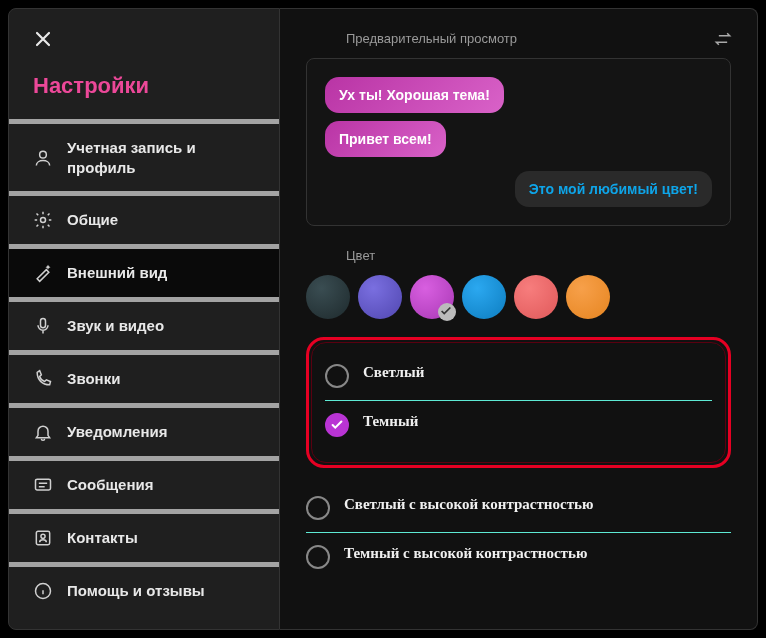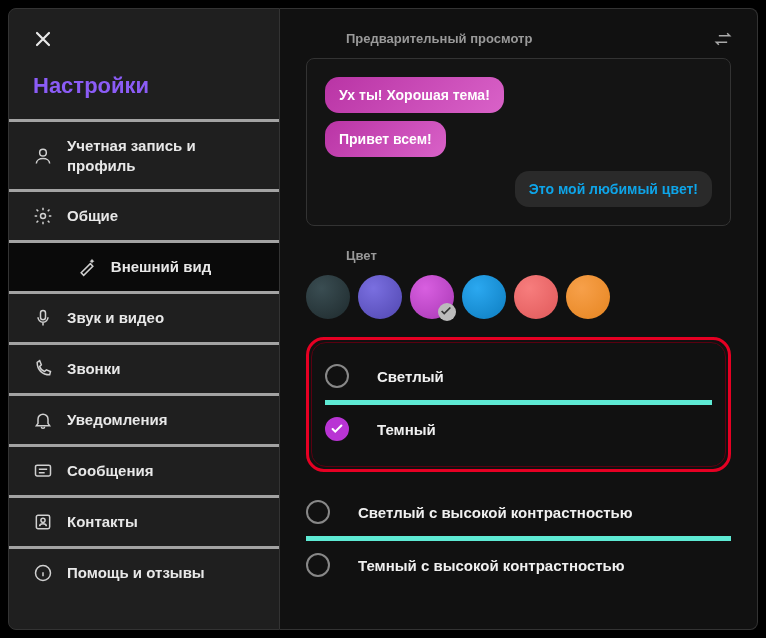--- a/index.html
+++ b/index.html
@@ -1,46 +1,46 @@
 <!DOCTYPE html>
 <html><head>
 <meta charset="utf-8">
 <style>
 * { margin: 0; padding: 0; box-sizing: border-box; }
 body { font-family: -apple-system, BlinkMacSystemFont, "Segoe UI", sans-serif; background: #000; width: 766px; height: 638px; overflow: hidden; }
 .app { display: flex; width: 100%; height: 100%; background: #000; padding: 8px; }
 .sidebar { width: 272px; background: #1f1f1f; border: 1px solid #333; border-radius: 8px 0 0 8px; padding: 20px 0; overflow: hidden; }
 .close-btn { margin-left: 24px; margin-bottom: 20px; cursor: pointer; }
 .close-btn svg { width: 20px; height: 20px; }
-.title { color: #8b5cf6; font-size: 22px; font-weight: 700; margin: 0 24px 20px 24px; }
-.nav-item { display: flex; align-items: center; padding: 14px 24px; cursor: pointer; border-top: 3px solid #a3a3a3; gap: 14px; }
+.title { color: #ec4899; font-size: 22px; font-weight: 700; margin: 0 24px 20px 24px; }
+.nav-item { display: flex; align-items: center; padding: 14px 24px; cursor: pointer; border-top: 5px solid #a3a3a3; gap: 14px; }
 .nav-item:first-of-type { border-top: none; }
-.nav-item.active { background: #0a0a0a; justify-content: center; }
+.nav-item.active { background: #0a0a0a; }
 .nav-item .icon { width: 20px; height: 20px; flex-shrink: 0; display: flex; align-items: center; justify-content: center; }
 .nav-item .label { color: #e8e8e8; font-size: 15px; font-weight: 600; line-height: 1.3; }
 .nav-item:first-of-type .label { font-weight: 600; }
 .main { flex: 1; background: #111; border: 1px solid #333; border-left: none; border-radius: 0 8px 8px 0; padding: 22px 26px; position: relative; overflow-y: auto; }
 .main::-webkit-scrollbar { width: 6px; }
 .main::-webkit-scrollbar-thumb { background: #444; border-radius: 3px; }
 .switcher { position: absolute; top: 20px; right: 24px; cursor: pointer; }
-.section-label { color: #9a9a9a; font-size: 13px; font-weight: 700; margin-bottom: 12px; padding-left: 40px; }
+.section-label { color: #9a9a9a; font-size: 13px; font-weight: 400; margin-bottom: 12px; padding-left: 40px; }
 .preview-box { background: #141414; border: 1px solid #333; border-radius: 8px; padding: 18px; margin-bottom: 22px; }
 .bubble-left { display: inline-block; color: #fff; padding: 10px 14px; border-radius: 14px; font-size: 14px; font-weight: 600; margin-bottom: 8px; background: linear-gradient(135deg, #b934a5, #d962c8); }
 .bubble-left:nth-child(2) { background: linear-gradient(135deg, #c23cad, #e56fd3); }
 .bubble-row { display: flex; align-items: flex-end; }
 .bubble-right-wrap { display: flex; justify-content: flex-end; margin-top: 6px; }
 .bubble-right { background: #2a2a2a; color: #0ea5e9; padding: 10px 14px; border-radius: 14px; font-size: 14px; font-weight: 600; }
 .swatches { display: flex; gap: 8px; margin-bottom: 18px; }
 .swatch { width: 44px; height: 44px; border-radius: 50%; cursor: pointer; position: relative; }
 .swatch.selected::after { content: ""; position: absolute; bottom: -2px; right: -2px; width: 18px; height: 18px; border-radius: 50%; background: #bbb; display: flex; align-items: center; justify-content: center; }
 .swatch .check { position: absolute; bottom: 1px; right: 1px; z-index: 2; }
 .modes-box { border: 3px solid #e60023; border-radius: 18px; padding: 12px 16px 16px 16px; margin-bottom: 16px; position: relative; }
 .modes-box::before { content: ""; position: absolute; inset: 2px; border: 1px solid #5a0010; border-radius: 15px; pointer-events: none; }
-.radio-row { display: flex; align-items: center; gap: 28px; padding: 12px 0; cursor: pointer; }
-.radio-row + .radio-row { border-top: 5px solid #5eead4; }
+.radio-row { display: flex; gap: 14px; padding: 12px 0; cursor: pointer; font-family: Liberation Serif, serif; }
+.radio-row + .radio-row { border-top: 1px solid #5eead4; }
 .radio { width: 24px; height: 24px; border-radius: 50%; border: 2px solid #888; flex-shrink: 0; display: flex; align-items: center; justify-content: center; }
 .radio.checked { border-color: #b934d4; background: #b934d4; }
 .radio-label { color: #f0f0f0; font-size: 15px; font-weight: 700; }
 </style>
 </head>
 <body>
 
 <div class="app">
   <div class="sidebar">
     <div class="close-btn">

